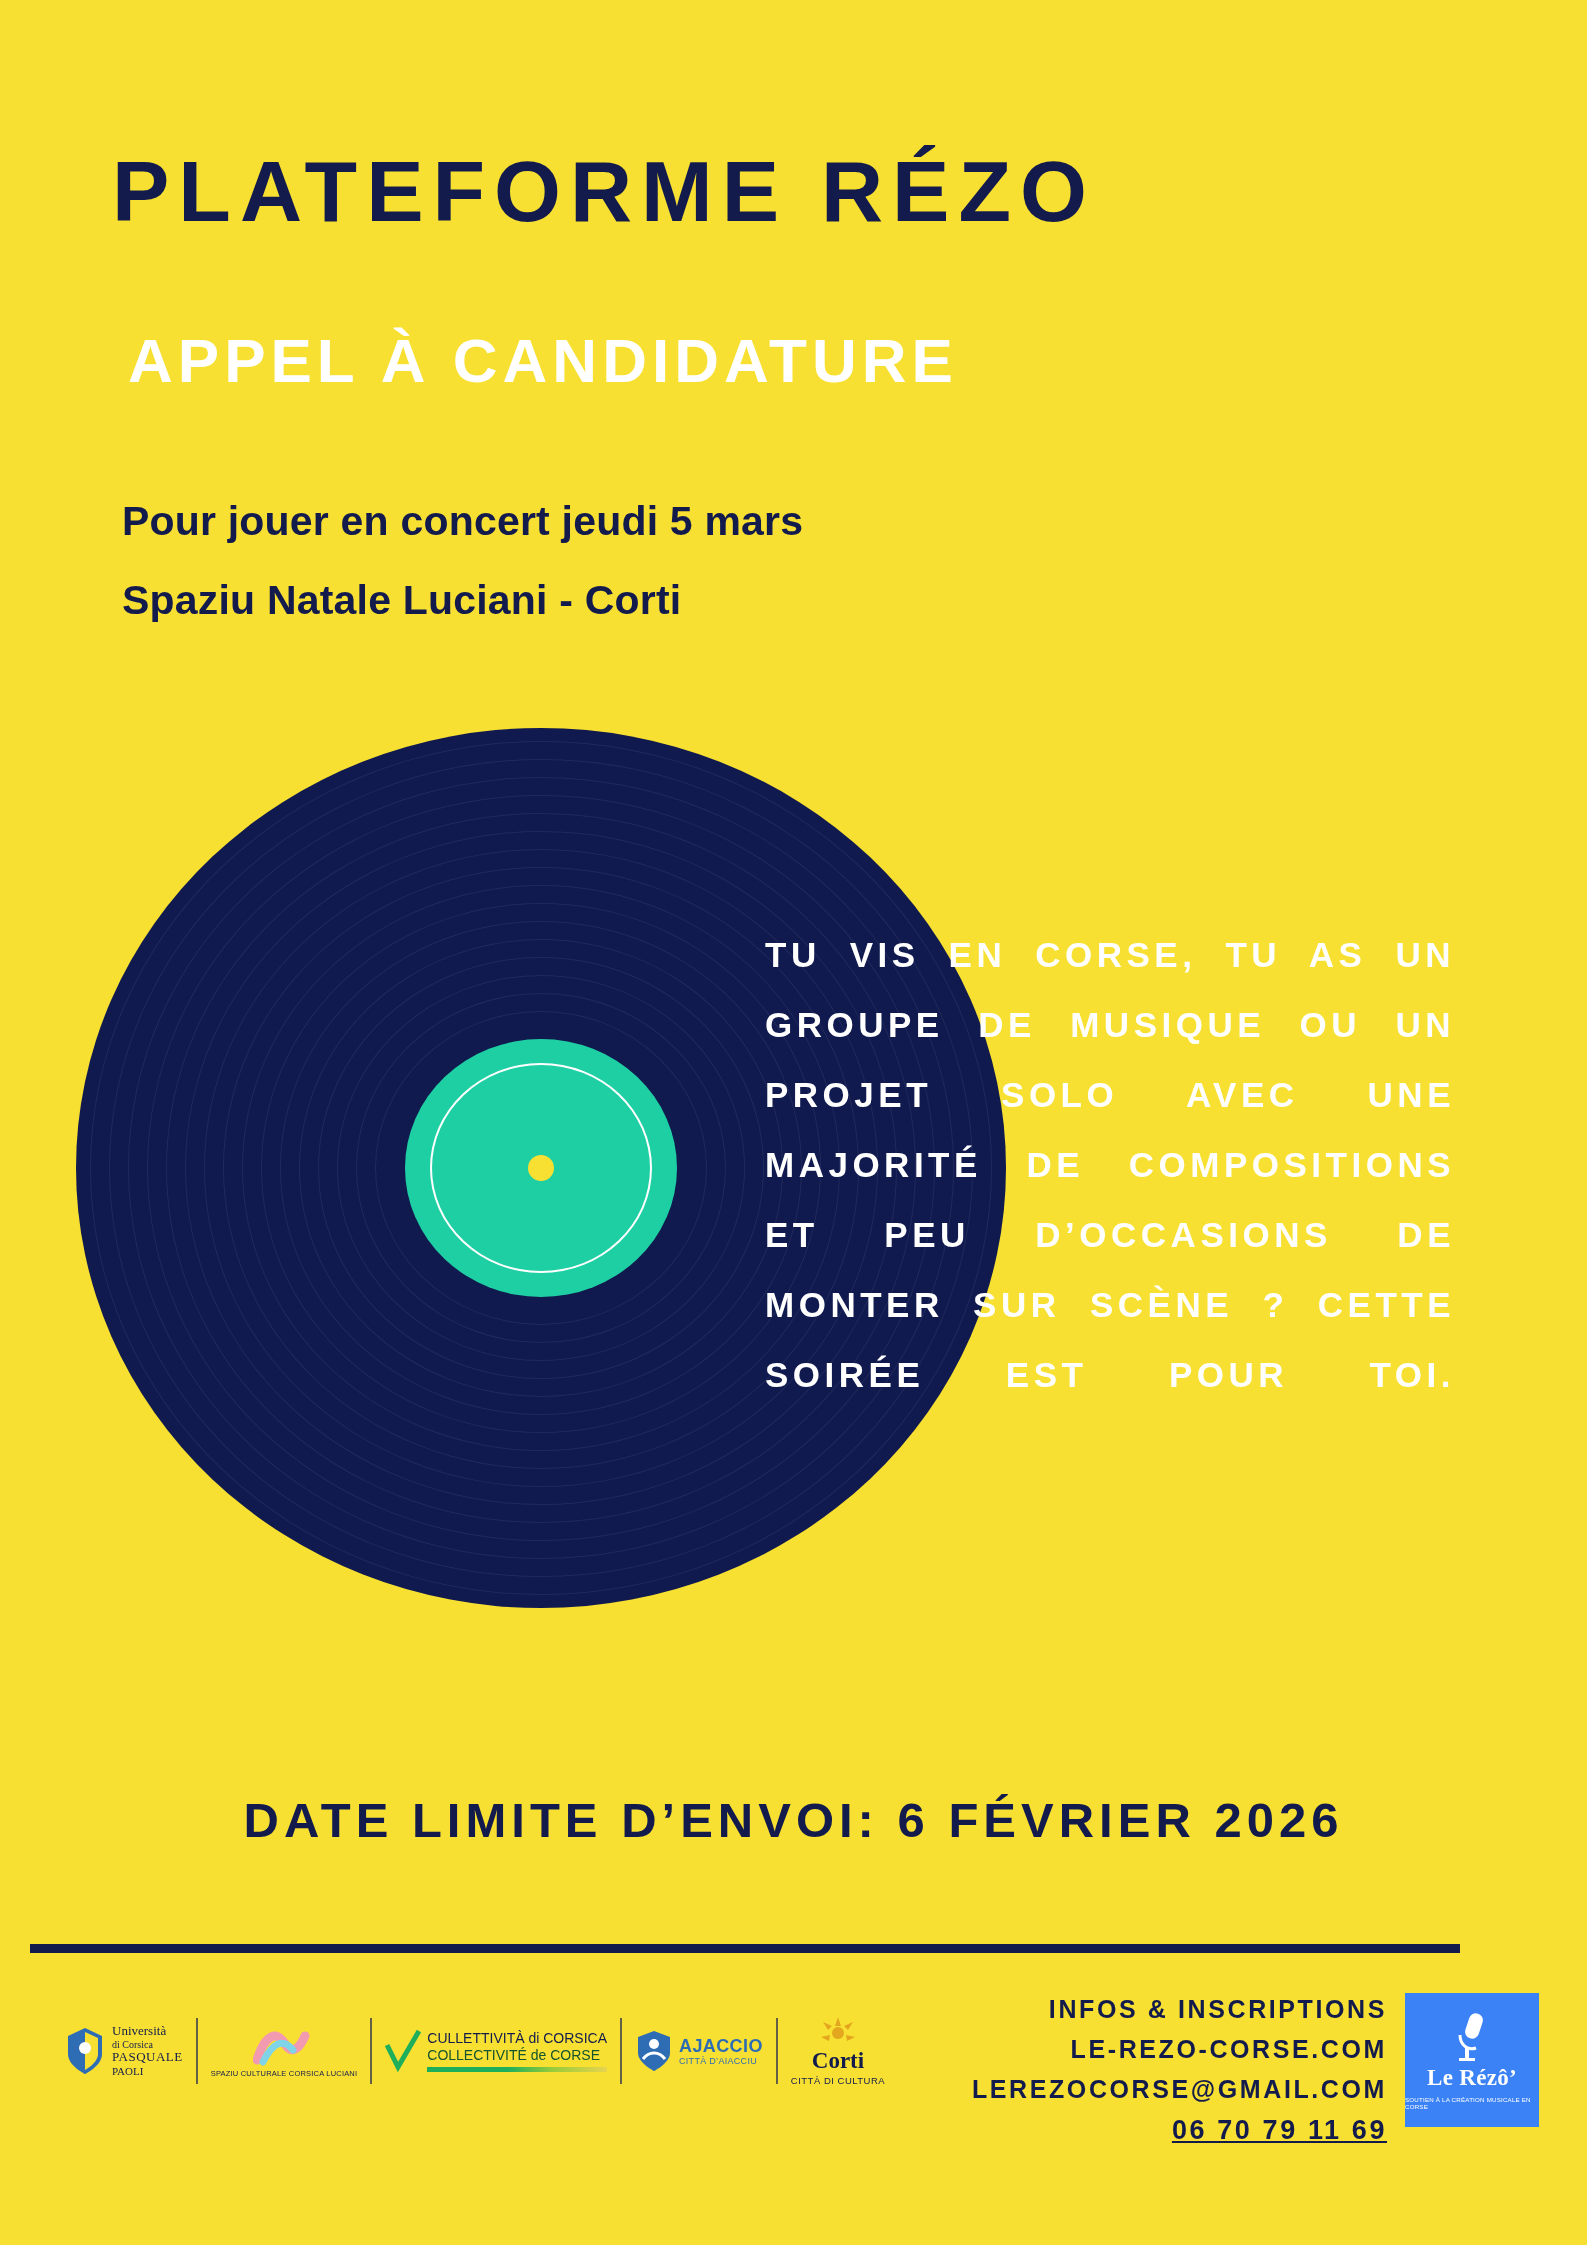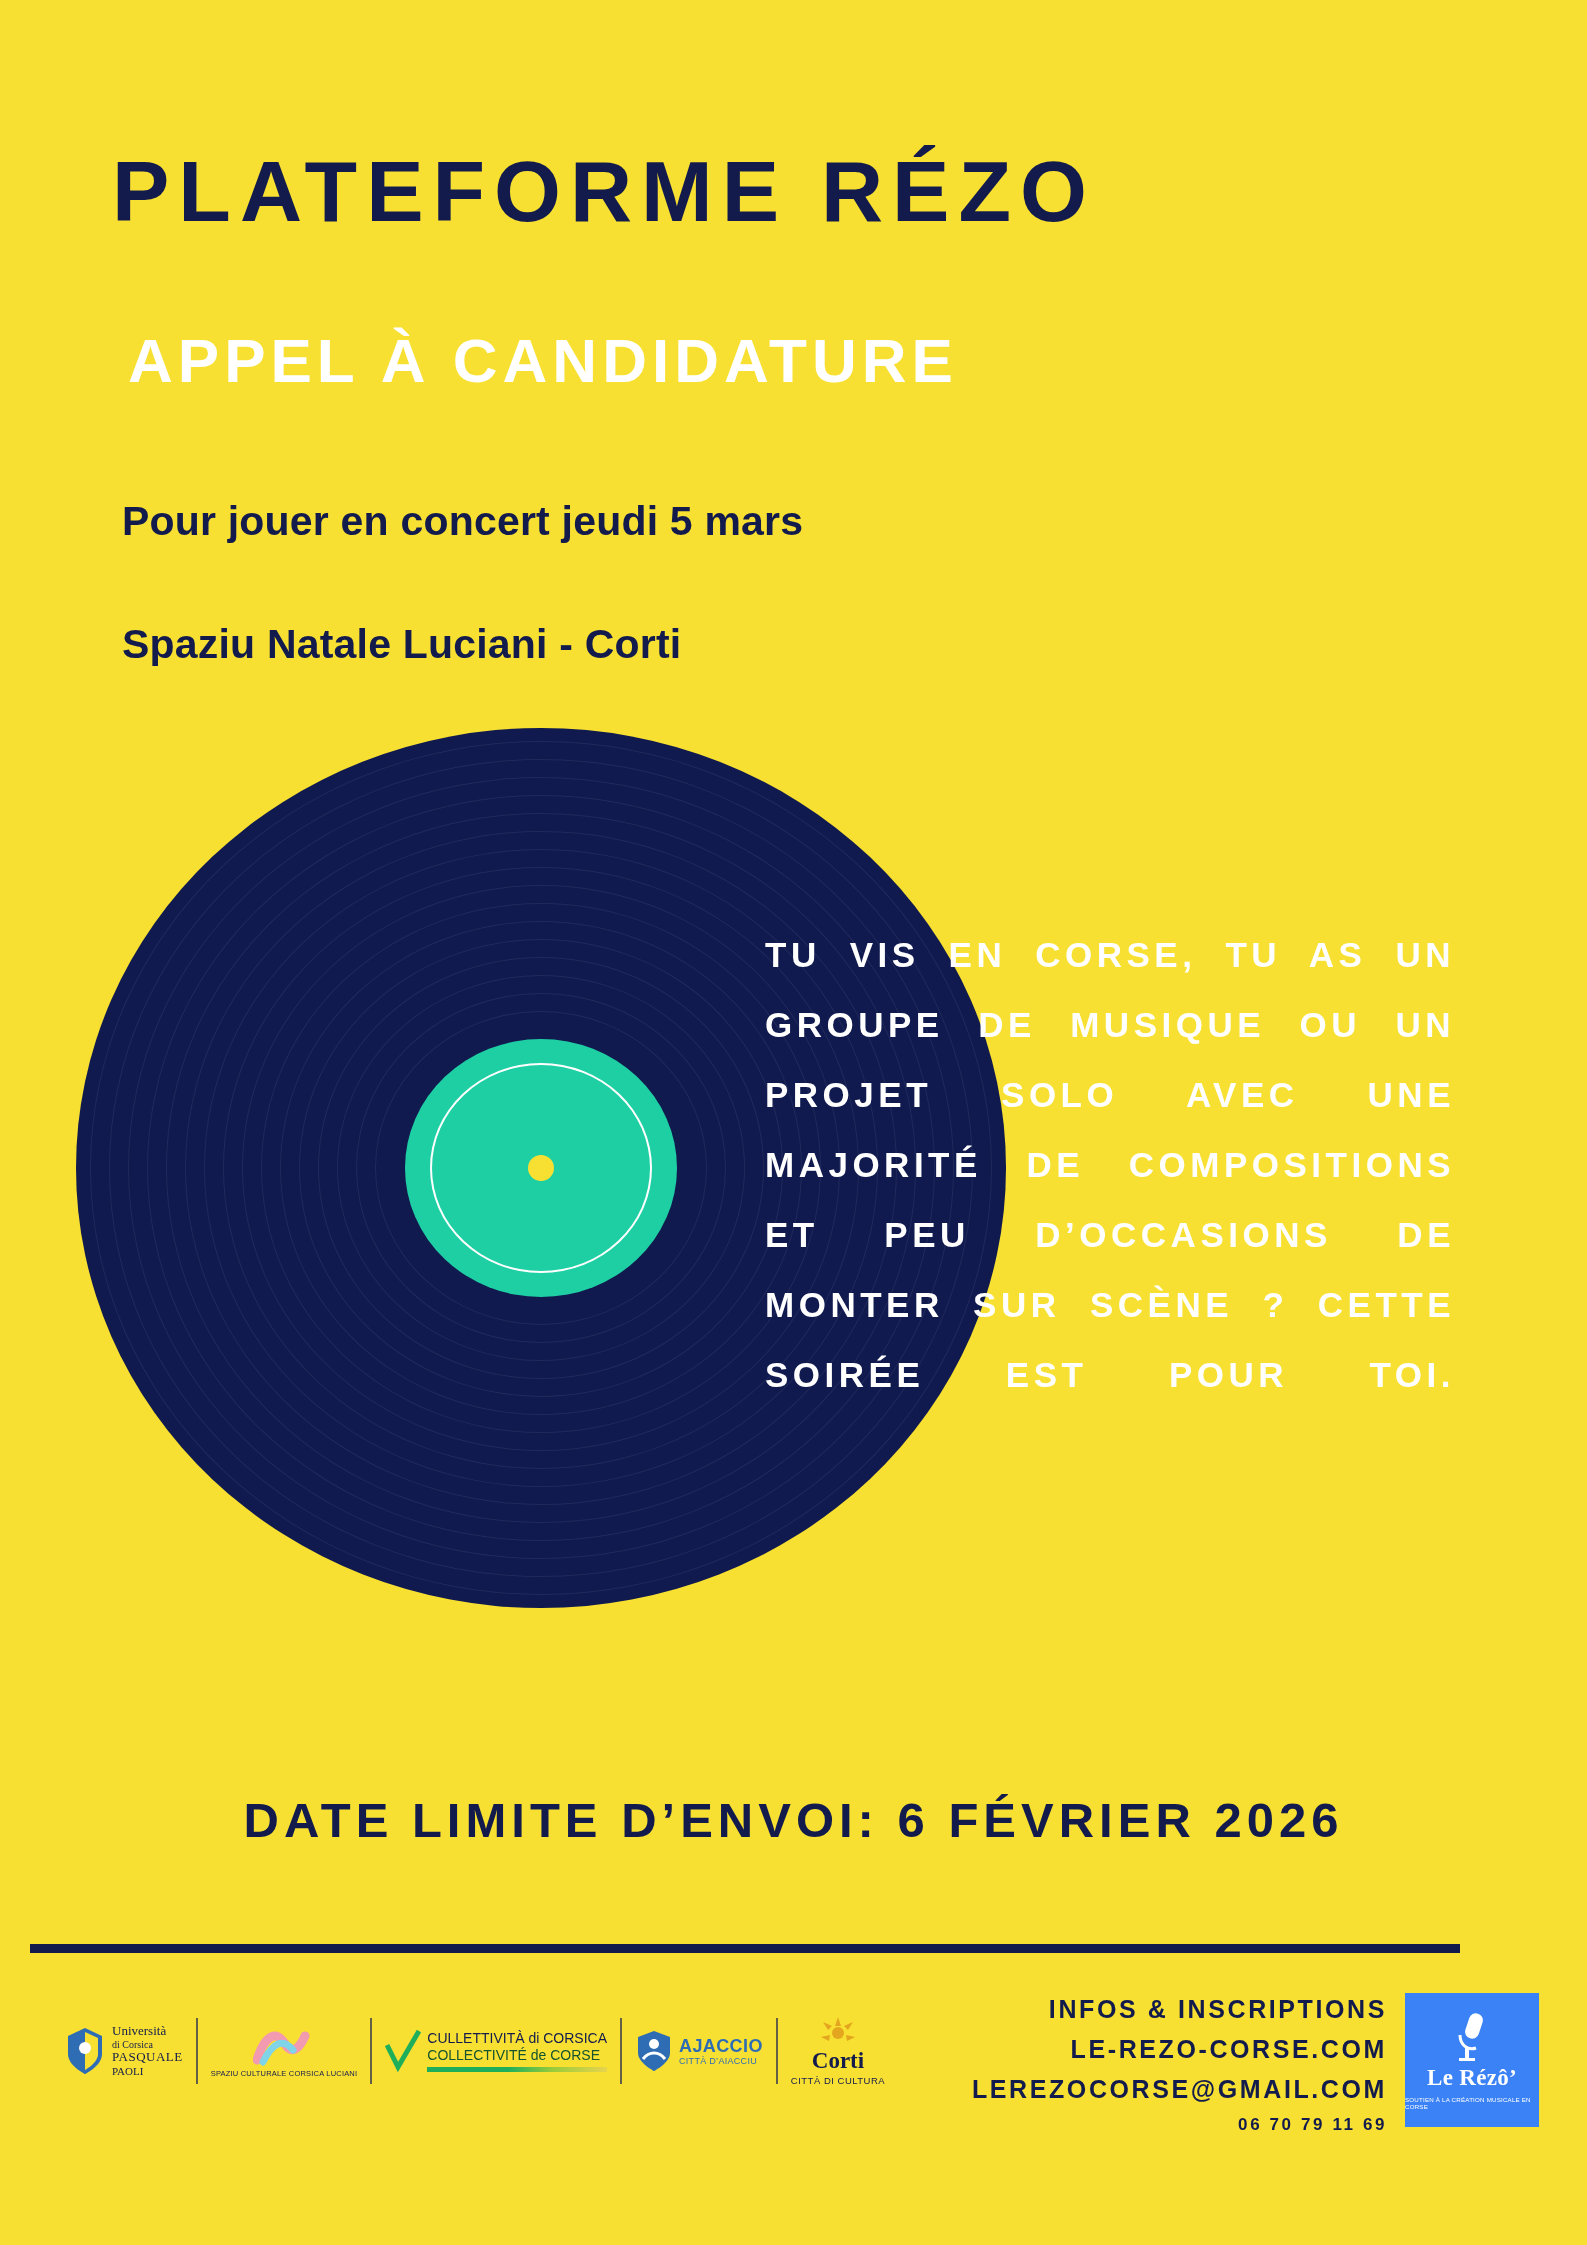--- a/index.html
+++ b/index.html
@@ -59,21 +59,20 @@
   }
   .line-2 {
     position: absolute;
     left: 122px;
     top: 577px;
     font-size: 41px;
     font-weight: bold;
     color: #131B4D;
     letter-spacing: 0.2px;
     white-space: nowrap;
-    margin-top: 44px;
   }
 
   
   .vinyl-wrap {
     position: absolute;
     left: 76px;
     top: 728px;
     width: 930px;
     height: 880px;
   }
@@ -241,21 +240,21 @@
     top: 20px;
     width: 460px;
     text-align: right;
     color: #131B4D;
     font-weight: bold;
   }
   .contact div { margin-bottom: 11px; letter-spacing: 2.6px; }
   .c-head { font-size: 25px; }
   .c-site { font-size: 25px; }
   .c-mail { font-size: 25px; }
-  .c-phone { font-size: 17px; }
+  .c-phone { font-size: 27px; text-decoration: underline; }
 
   
   .rezo-logo {
     position: absolute;
     right: 48px;
     top: 18px;
     width: 134px;
     height: 134px;
     background: #3b82f6;
     display: flex;

